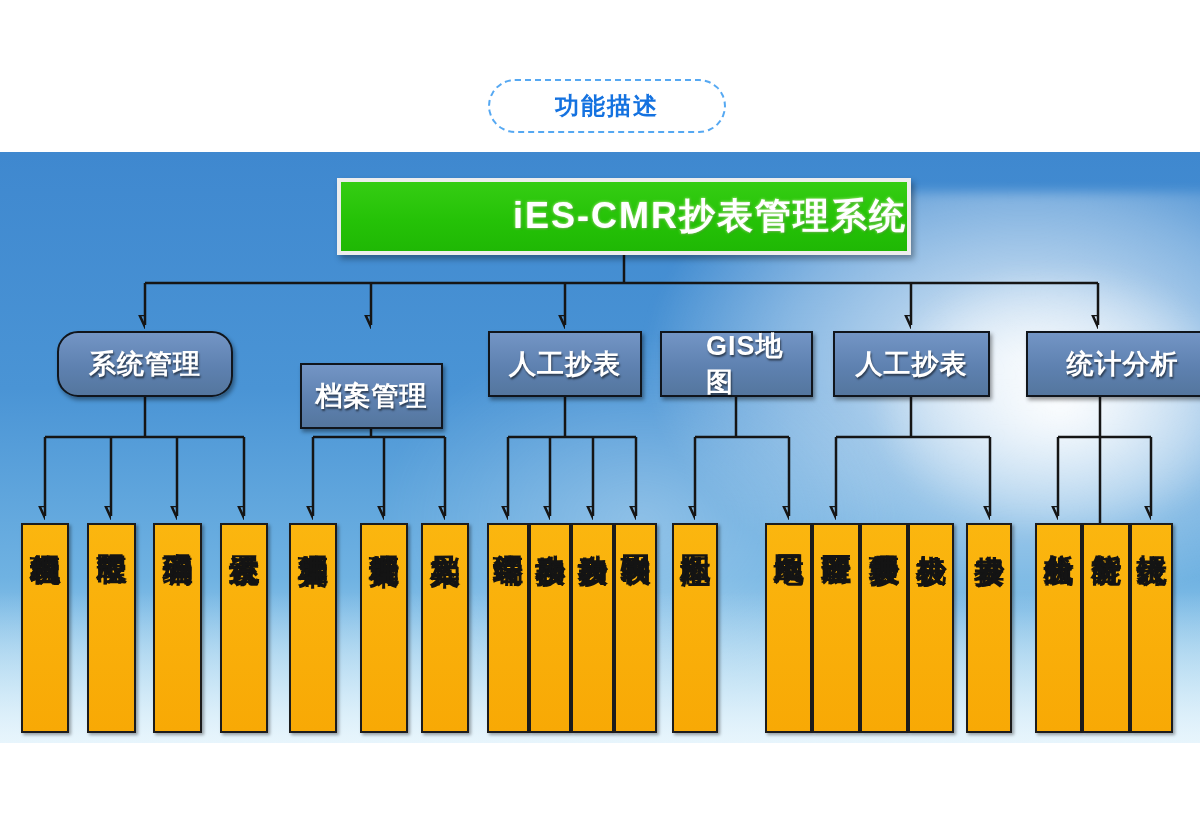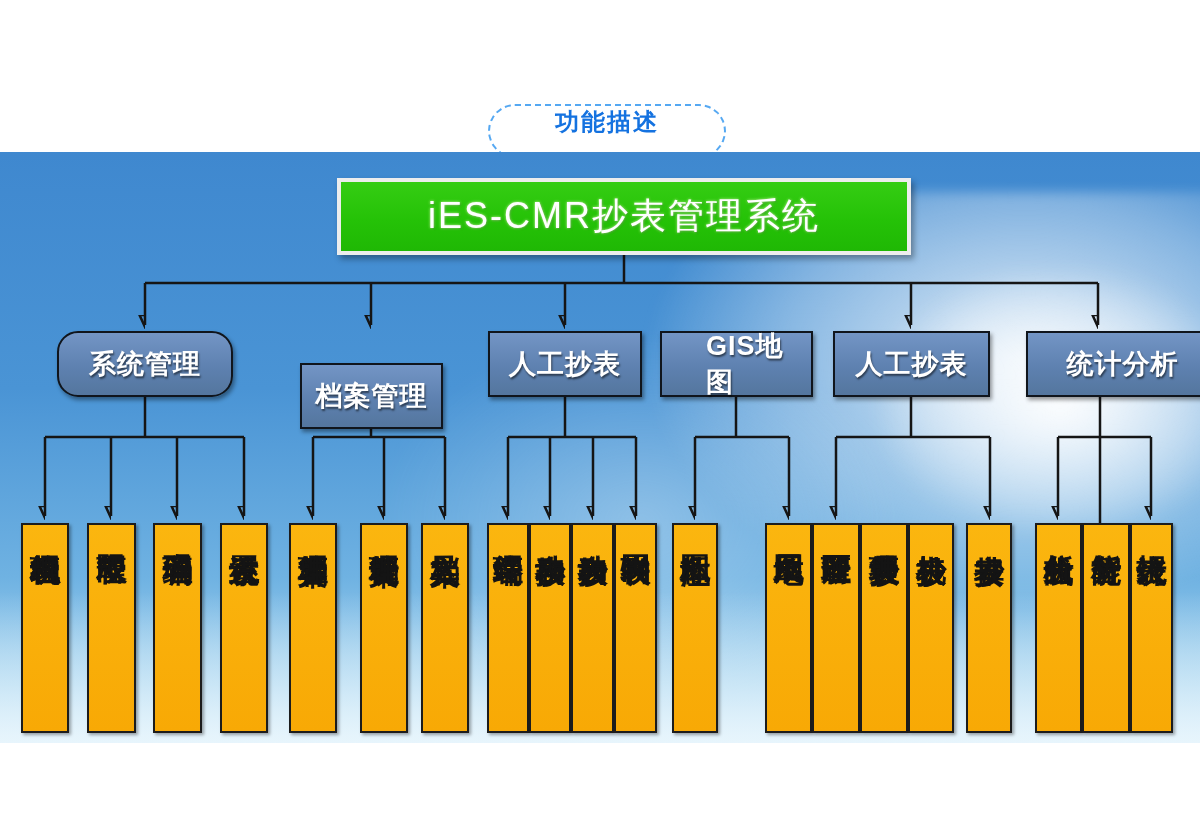--- a/index.html
+++ b/index.html
@@ -1,22 +1,22 @@
 <!DOCTYPE html>
 <html><head>
 <meta charset="utf-8">
 <style>
   html,body{margin:0;padding:0;background:#fff;}
   .stage{position:relative;width:1200px;height:827px;background:#fff;overflow:hidden;
          font-family:"Liberation Sans",sans-serif;}
 
   
-  .badge{position:absolute;left:488px;top:104px;width:234px;height:50px;
+  .badge{position:absolute;left:488px;top:79px;width:234px;height:50px;
          border:2px dashed #55a8f2;border-radius:27px;
-         display:flex;align-items:flex-start;justify-content:center;
+         display:flex;align-items:center;justify-content:center;
          color:#1472e0;font-size:24px;font-weight:bold;letter-spacing:2px;background:#fff;}
 
   
   .sky{position:absolute;left:0;top:152px;width:1200px;height:591px;
        background:linear-gradient(180deg,#3f88cf 0%,#4a94d5 40%,#6fb2e2 72%,#a8d5ef 90%,#d5ecf8 100%);
        overflow:hidden;}
   .cloud{position:absolute;pointer-events:none;}
   .cloud.c1{left:640px;top:40px;width:640px;height:420px;filter:blur(6px);
         background:radial-gradient(ellipse at 60% 40%,rgba(255,255,255,.85) 0%,rgba(255,255,255,.35) 45%,rgba(255,255,255,0) 70%);}
   .cloud.c2{left:380px;top:180px;width:520px;height:380px;filter:blur(8px);opacity:.5;
@@ -27,22 +27,22 @@
         background:radial-gradient(ellipse at 50% 50%,rgba(255,255,255,.95) 0%,rgba(255,255,255,.3) 55%,rgba(255,255,255,0) 75%);}
 
   
   svg.wires{position:absolute;left:0;top:0;width:1200px;height:827px;pointer-events:none;}
   svg.wires path{stroke:#151515;stroke-width:2.5;fill:none;}
 
   
   .root{position:absolute;left:337px;top:178px;width:574px;height:77px;box-sizing:border-box;
         background:linear-gradient(180deg,#35cd13 0%,#25c207 55%,#1fb804 100%);
         border:4px solid #ededed;box-shadow:3px 4px 6px rgba(0,0,0,.35);
-        display:flex;align-items:center;justify-content:center;
-        color:#fff;font-size:36px;font-weight:normal;letter-spacing:2px;
+        display:flex;align-items:center;justify-content:flex-end;
+        color:#fff;font-size:36px;font-weight:bold;letter-spacing:2px;
         text-shadow:0 0 3px rgba(220,255,180,.9),1px 1px 2px rgba(0,60,0,.4);}
   .l2{position:absolute;top:331px;height:66px;box-sizing:border-box;
       background:linear-gradient(180deg,#7395c5 0%,#5e81b0 55%,#54769e 100%);
       border:2px solid #10151c;box-shadow:2px 3px 4px rgba(0,0,0,.4);
       display:flex;align-items:center;justify-content:center;
       color:#fff;font-size:27px;font-weight:bold;letter-spacing:1px;
       text-shadow:1px 2px 2px rgba(0,0,0,.55);}
   .l3{position:absolute;top:523px;height:210px;box-sizing:border-box;
       background:linear-gradient(180deg,#fbb60f 0%,#f8a905 100%);
       border:2px solid #1c1c1c;box-shadow:2px 2px 3px rgba(0,0,0,.35);

